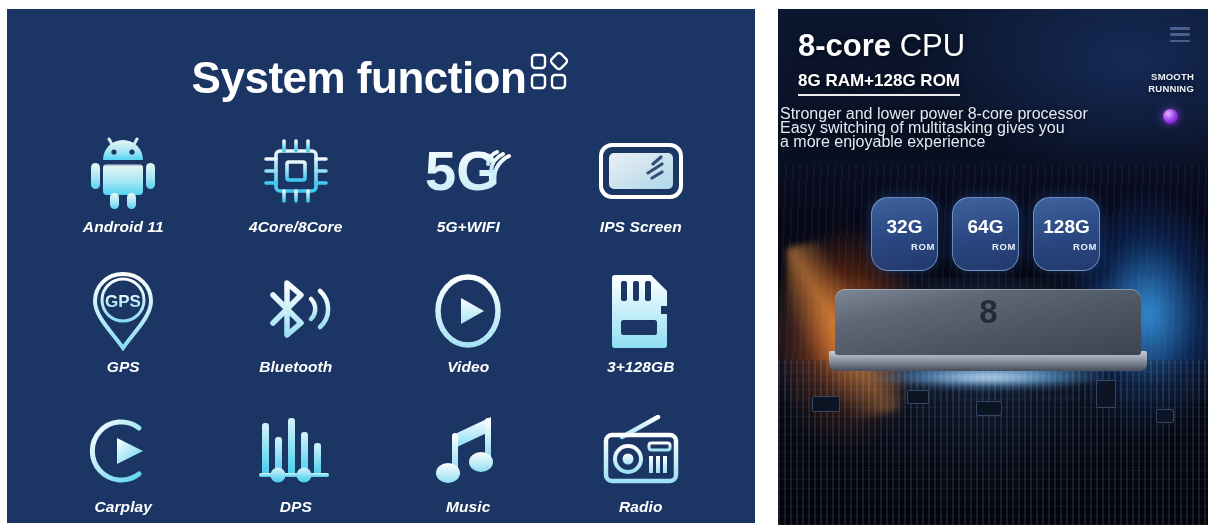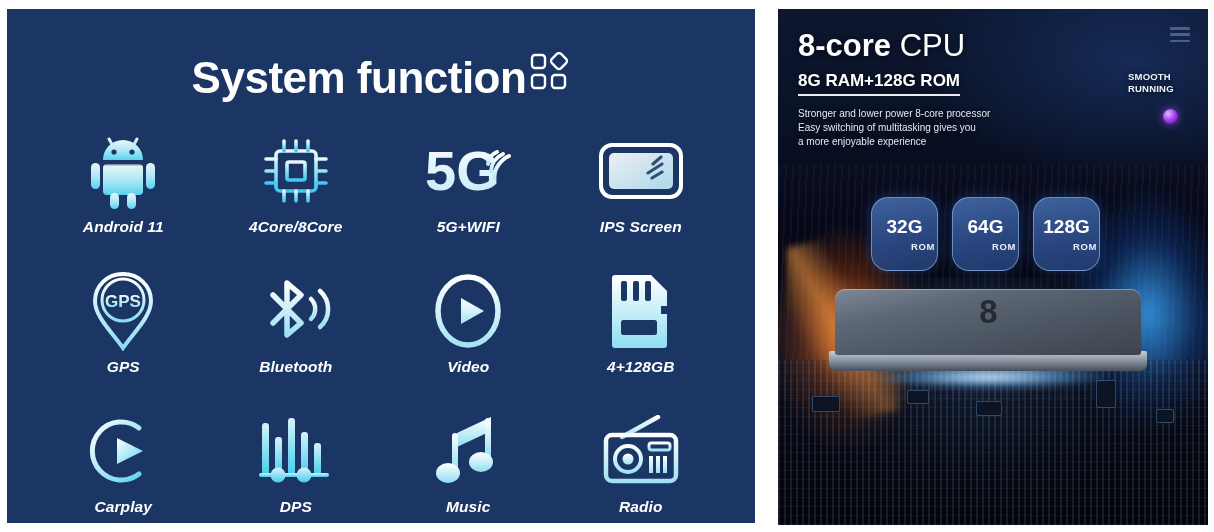--- a/index.html
+++ b/index.html
@@ -184,24 +184,24 @@
     font-size: 17px;
     font-weight: bold;
     white-space: nowrap;
     padding-bottom: 3px;
     border-bottom: 2px solid rgba(255,255,255,0.92);
     text-shadow: 0 1px 5px rgba(0,0,0,0.6);
   }
 
   .rp-desc {
     position: absolute;
-    left: 20px;
+    left: 2px;
     top: 98px;
     color: #e3e9f5;
-    font-size: 10px;
+    font-size: 16px;
     line-height: 14px;
     white-space: pre-line;
     text-shadow: 0 1px 4px rgba(0,0,0,0.7);
   }
 
   .menu-icon {
     position: absolute;
     right: 18px;
     top: 18px;
     width: 20px;
@@ -218,21 +218,21 @@
   }
   .menu-icon i:nth-child(1) { width: 100%; }
   .menu-icon i:nth-child(2) { width: 100%; }
   .menu-icon i:nth-child(3) { width: 100%; }
 
   .smooth-running {
     position: absolute;
     right: 14px;
     top: 62px;
     width: 66px;
-    text-align: left;
+    text-align: right;
     color: #eef2fb;
     font-size: 9.5px;
     font-weight: bold;
     line-height: 11.5px;
     letter-spacing: 0.2px;
     white-space: pre-line;
     text-shadow: 0 1px 4px rgba(0,0,0,0.7);
   }
 
   .purple-dot {
@@ -507,21 +507,21 @@
             </defs>
             <path d="M6 3 H42 L58 19 V34 H52 V42 H58 V73 A3 3 0 0 1 55 76 H6 A3 3 0 0 1 3 73 V6 A3 3 0 0 1 6 3 Z" fill="url(#gSd)"></path>
             <g fill="#1b3564">
               <rect x="12" y="9" width="6" height="20" rx="2"></rect>
               <rect x="24" y="9" width="6" height="20" rx="2"></rect>
               <rect x="36" y="9" width="6" height="20" rx="2"></rect>
               <rect x="12" y="48" width="36" height="15" rx="2.5"></rect>
             </g>
           </svg>
         </div>
-        <div class="cell-label">4+128GB</div>
+        <div class="cell-label">3+128GB</div>
       </div>
 
       <div class="grid-cell">
         <div class="cell-icon">
           <svg width="72" height="72" viewBox="0 0 72 72">
             <defs>
               <linearGradient id="gCp" x1="0" y1="0" x2="1" y2="1">
                 <stop offset="0%" stop-color="#ffffff"></stop>
                 <stop offset="100%" stop-color="#5fd4f0"></stop>
               </linearGradient>

